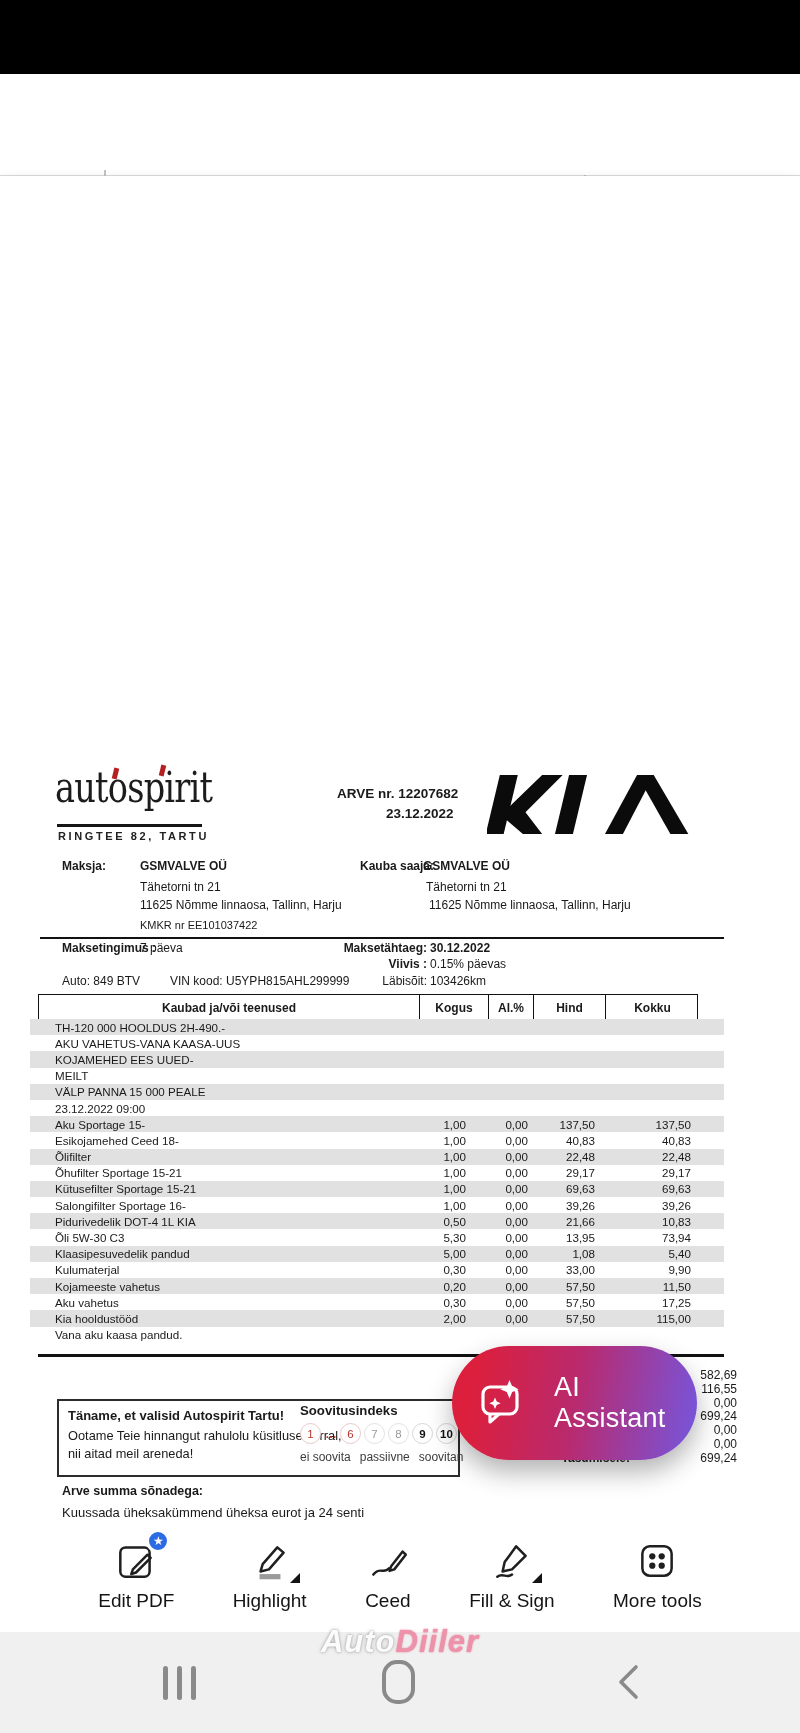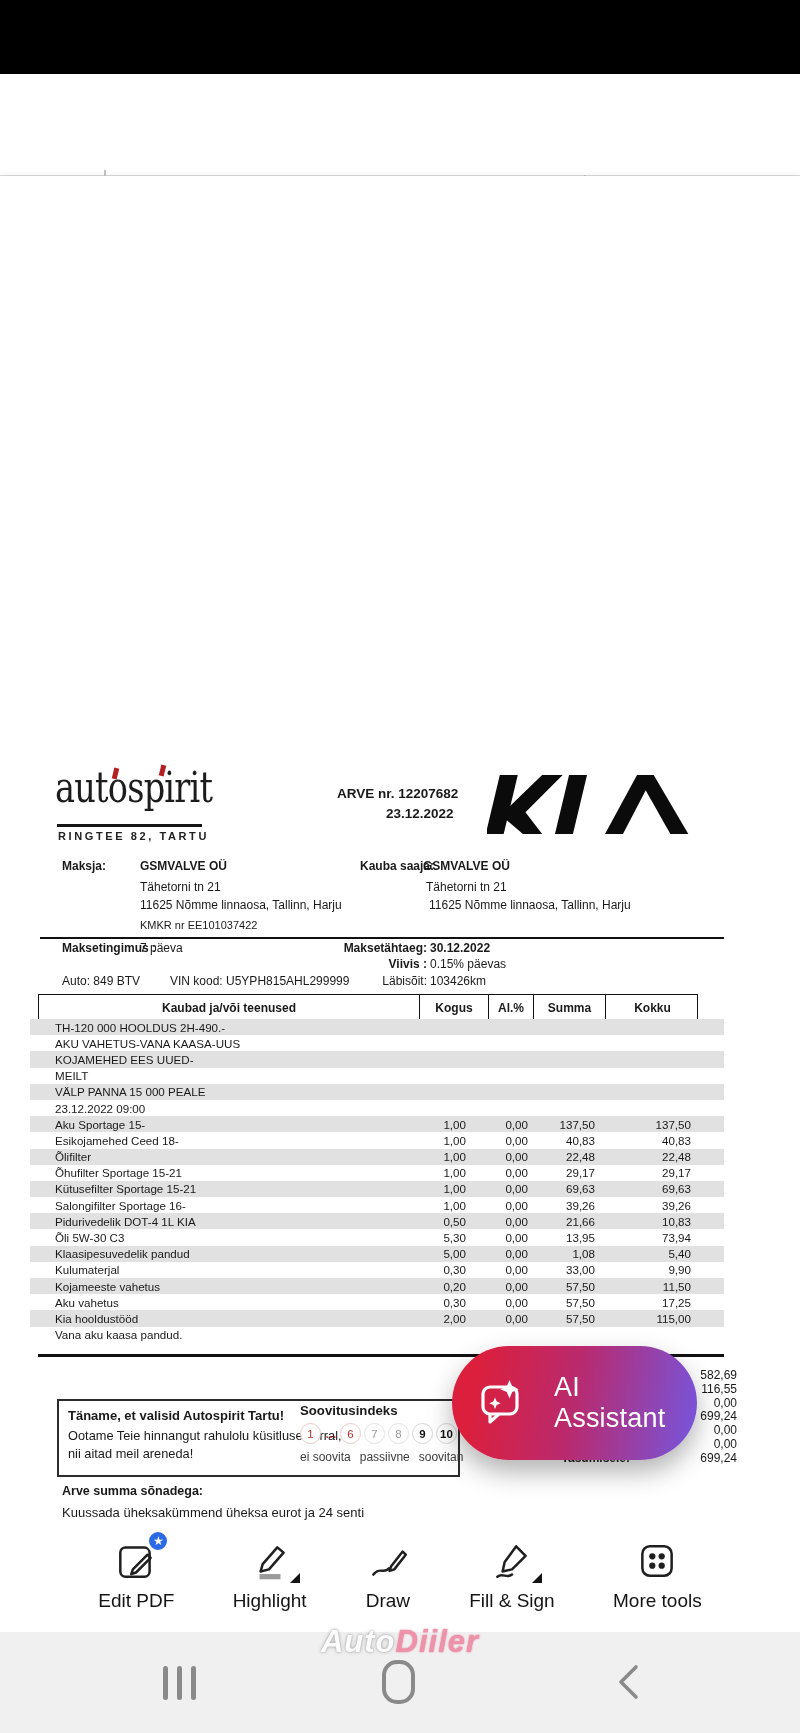--- a/index.html
+++ b/index.html
@@ -219,21 +219,21 @@
     <div class="abs doc-txt" style="left:430px; top:610px;">0.15% päevas</div>
     <div class="abs doc-txt" style="left:62px; top:627px;">Auto: 849 BTV</div>
     <div class="abs doc-txt" style="left:170px; top:627px;">VIN kood: U5YPH815AHL299999</div>
     <div class="abs doc-txt" style="right:373px; top:627px;">Läbisõit:</div>
     <div class="abs doc-txt" style="left:430px; top:627px;">103426km</div>
 
     <div class="abs thead">
       <span>Kaubad ja/või teenused</span>
       <span>Kogus</span>
       <span>Al.%</span>
-      <span>Summa</span>
+      <span>Hind</span>
       <span>Kokku</span>
     </div>
 
     <div class="abs tbody">
 
         <div class="trow">
           <span class="desc">TH-120 000 HOOLDUS 2H-490.-</span>
           <span class="num"></span>
           <span class="num"></span>
           <span class="num"></span>
@@ -512,21 +512,21 @@
       </span>
       <span class="tool-label">Highlight</span>
     </div>
     <div class="tool">
       <span class="tool-icon">
         <svg width="46" height="46" viewBox="0 0 44 44" fill="none" stroke="#1f1f1f" stroke-width="2.4" stroke-linejoin="round" stroke-linecap="round">
             <path d="M8 35 c6 -8 10 0 15 -6"></path>
             <path d="M25 27 L36 13 l3 3 L28 30 l-4.5 1.5 z"></path>
           </svg>
       </span>
-      <span class="tool-label">Draw</span>
+      <span class="tool-label">Ceed</span>
     </div>
     <div class="tool">
       <span class="tool-icon">
         <svg width="46" height="46" viewBox="0 0 44 44" fill="none" stroke="#1f1f1f" stroke-width="2.4" stroke-linejoin="round" stroke-linecap="round">
             <path d="M26 8 l9 9 -13 13 -9 2 2 -9 z"></path>
             <path d="M8 37 c5 -4 9 2 14 -2"></path>
           </svg>
         <span class="caret"></span>
       </span>
       <span class="tool-label">Fill &amp; Sign</span>

